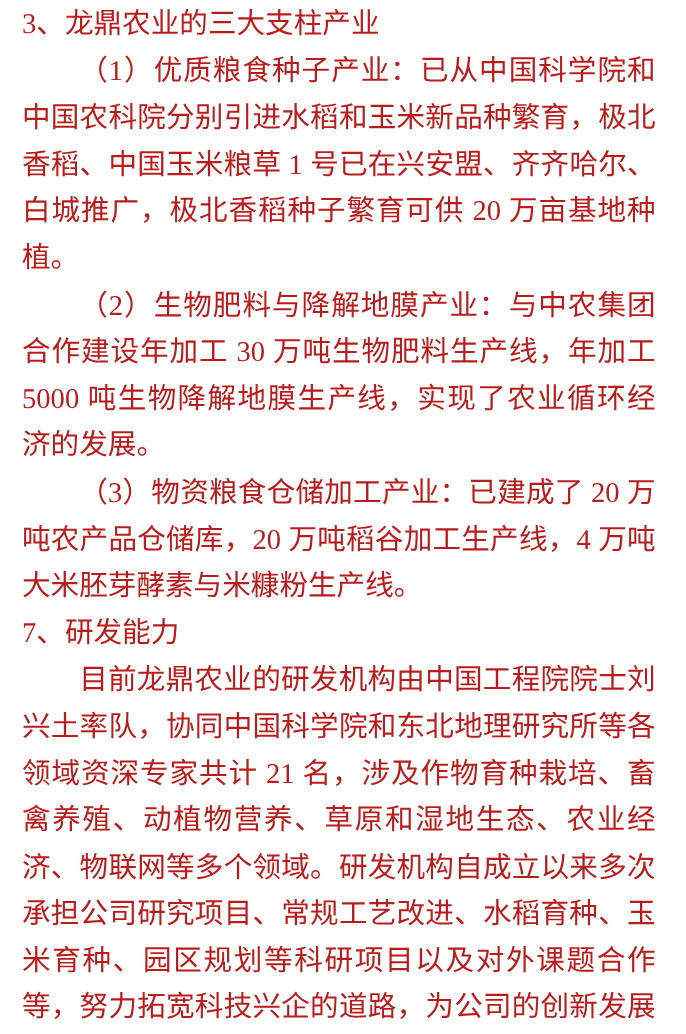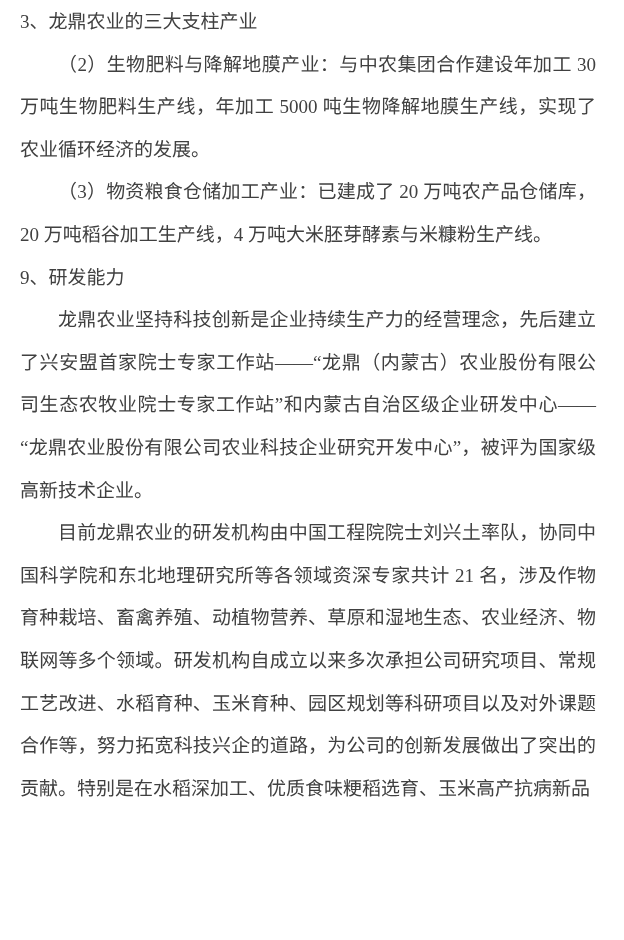--- a/index.html
+++ b/index.html
@@ -12,23 +12,23 @@
     width: 624px;
     height: 940px;
     overflow: hidden;
   }
   .page {
     box-sizing: border-box;
     width: 624px;
     height: 940px;
     padding: 1px 28px 0 20px;
     background: #ffffff;
-    color: #404040;
+    color: #b91c1c;
     font-family: "Liberation Serif", "DejaVu Serif", serif;
-    font-size: 19px;
+    font-size: 26px;
     line-height: 42.6px;
     -webkit-font-smoothing: antialiased;
   }
   .page p {
     margin: 0;
     padding: 0;
     text-align: justify;
     text-justify: inter-character;
     word-break: break-all;
   }
@@ -38,18 +38,18 @@
   }
   .page p.body-para {
     text-indent: 2em;
   }
 </style>
 </head>
 <body>
 
 <div class="page">
   <p class="heading">3、龙鼎农业的三大支柱产业</p>
+  <p class="body-para">（1）优质粮食种子产业：已从中国科学院和中国农科院分别引进水稻和玉米新品种繁育，极北香稻、中国玉米粮草 1 号已在兴安盟、齐齐哈尔、白城推广，极北香稻种子繁育可供 20 万亩基地种植。</p>
   <p class="body-para">（2）生物肥料与降解地膜产业：与中农集团合作建设年加工 30 万吨生物肥料生产线，年加工 5000 吨生物降解地膜生产线，实现了农业循环经济的发展。</p>
   <p class="body-para">（3）物资粮食仓储加工产业：已建成了 20 万吨农产品仓储库，20 万吨稻谷加工生产线，4 万吨大米胚芽酵素与米糠粉生产线。</p>
-  <p class="heading">9、研发能力</p>
-  <p class="body-para">龙鼎农业坚持科技创新是企业持续生产力的经营理念，先后建立了兴安盟首家院士专家工作站——“龙鼎（内蒙古）农业股份有限公司生态农牧业院士专家工作站”和内蒙古自治区级企业研发中心——“龙鼎农业股份有限公司农业科技企业研究开发中心”，被评为国家级高新技术企业。</p>
+  <p class="heading">7、研发能力</p>
   <p class="body-para">目前龙鼎农业的研发机构由中国工程院院士刘兴土率队，协同中国科学院和东北地理研究所等各领域资深专家共计 21 名，涉及作物育种栽培、畜禽养殖、动植物营养、草原和湿地生态、农业经济、物联网等多个领域。研发机构自成立以来多次承担公司研究项目、常规工艺改进、水稻育种、玉米育种、园区规划等科研项目以及对外课题合作等，努力拓宽科技兴企的道路，为公司的创新发展做出了突出的贡献。特别是在水稻深加工、优质食味粳稻选育、玉米高产抗病新品</p>
 </div>
 
 </body></html>

